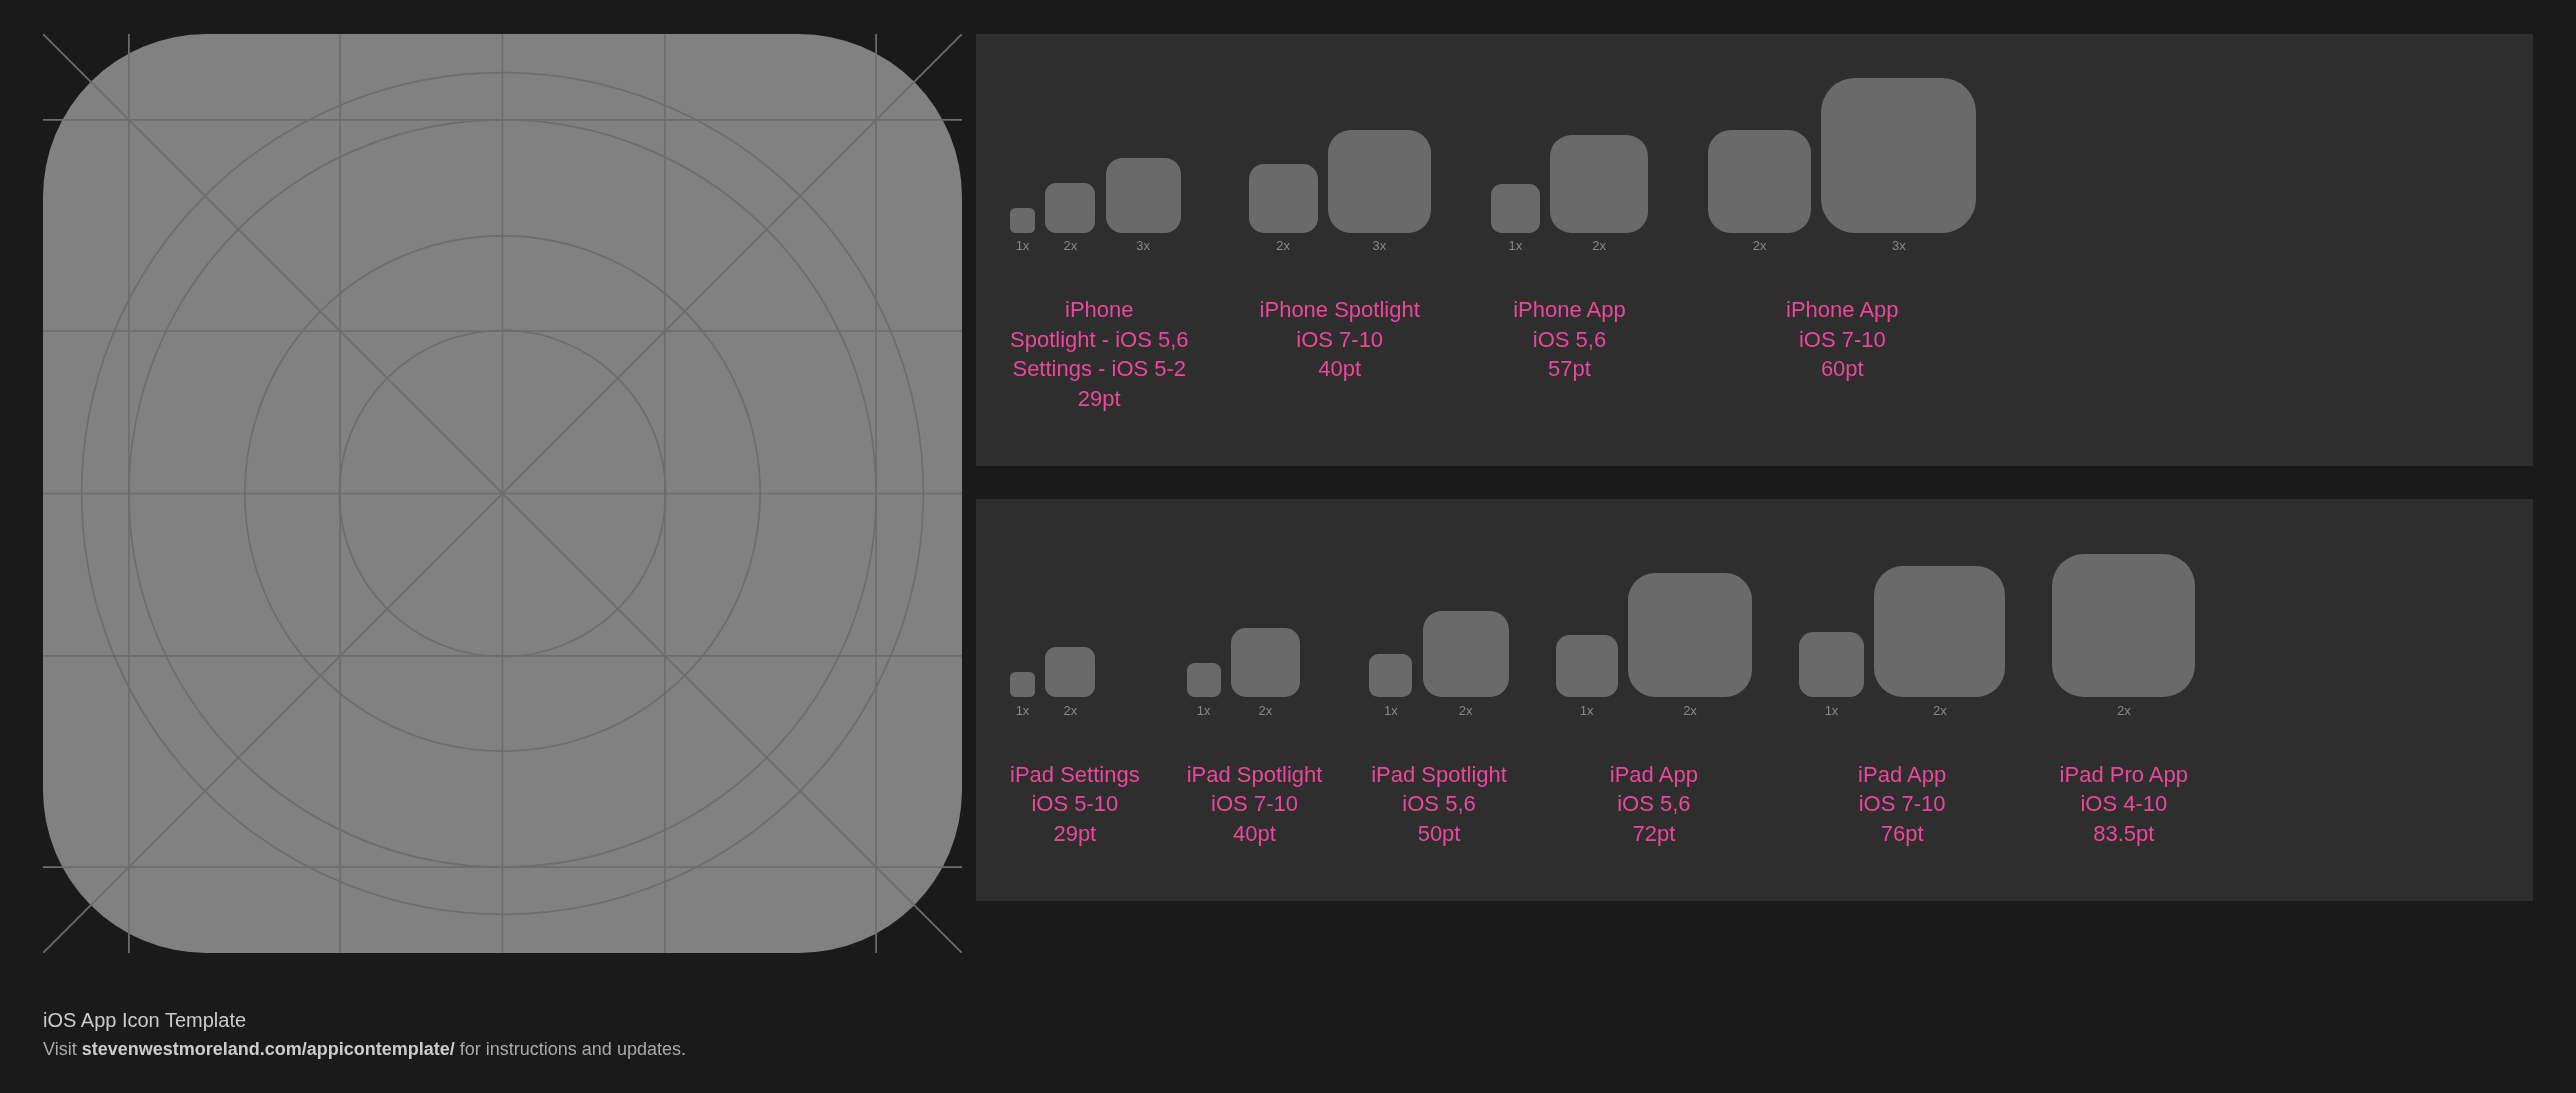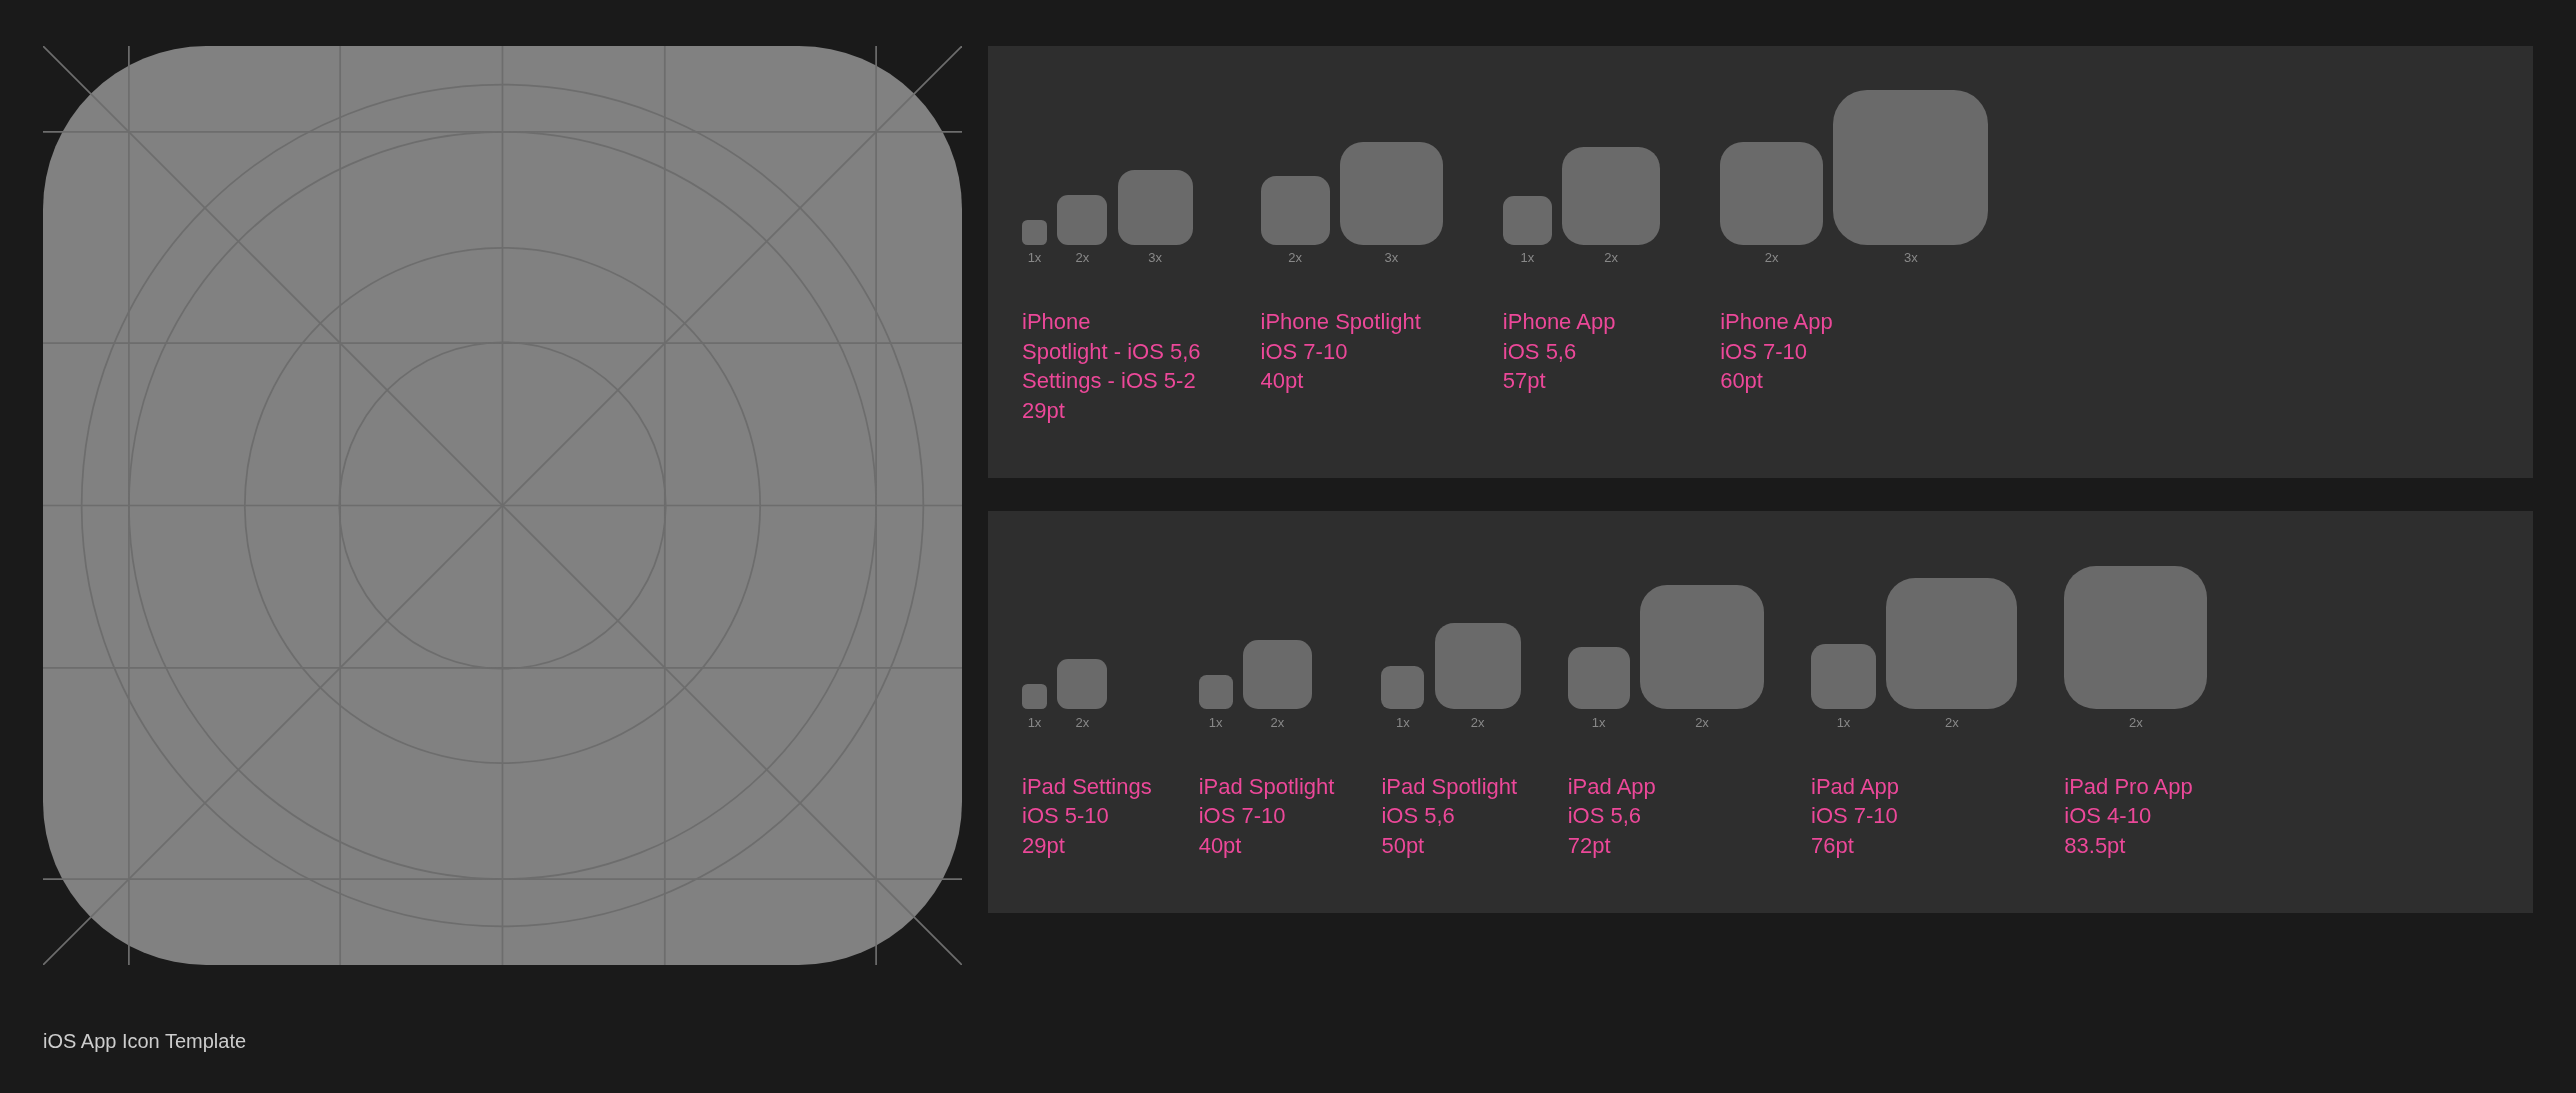--- a/index.html
+++ b/index.html
@@ -7,22 +7,23 @@
     background: #1a1a1a;
     font-family: -apple-system, BlinkMacSystemFont, "Segoe UI", Helvetica, Arial, sans-serif;
     color: #aaa;
     width: 2576px;
     height: 1094px;
     overflow: hidden;
     position: relative;
   }
   .main-container {
     display: flex;
-    gap: 26px;
-    padding: 46px 43px 0 43px;
+    gap: 14px;
+    padding: 34px 43px 0 43px;
+    text-align: center;
   }
   
   .large-icon-wrapper {
     flex-shrink: 0;
     width: 919px;
     height: 919px;
     position: relative;
   }
   .large-icon {
     width: 100%;
@@ -316,14 +317,17 @@
             <span class="group-line">83.5pt</span>
           </div>
         </div>
       </div>
 
   </div>
 </div>
 
 <div class="footer">
   <div class="footer-title">iOS App Icon Template</div>
+  <div class="footer-sub">
+    <span>Visit </span><span class="bold">stevenwestmoreland.com/appicontemplate/</span><span> for instructions and updates.</span>
+  </div>
 </div>
 
 
 </body></html>

